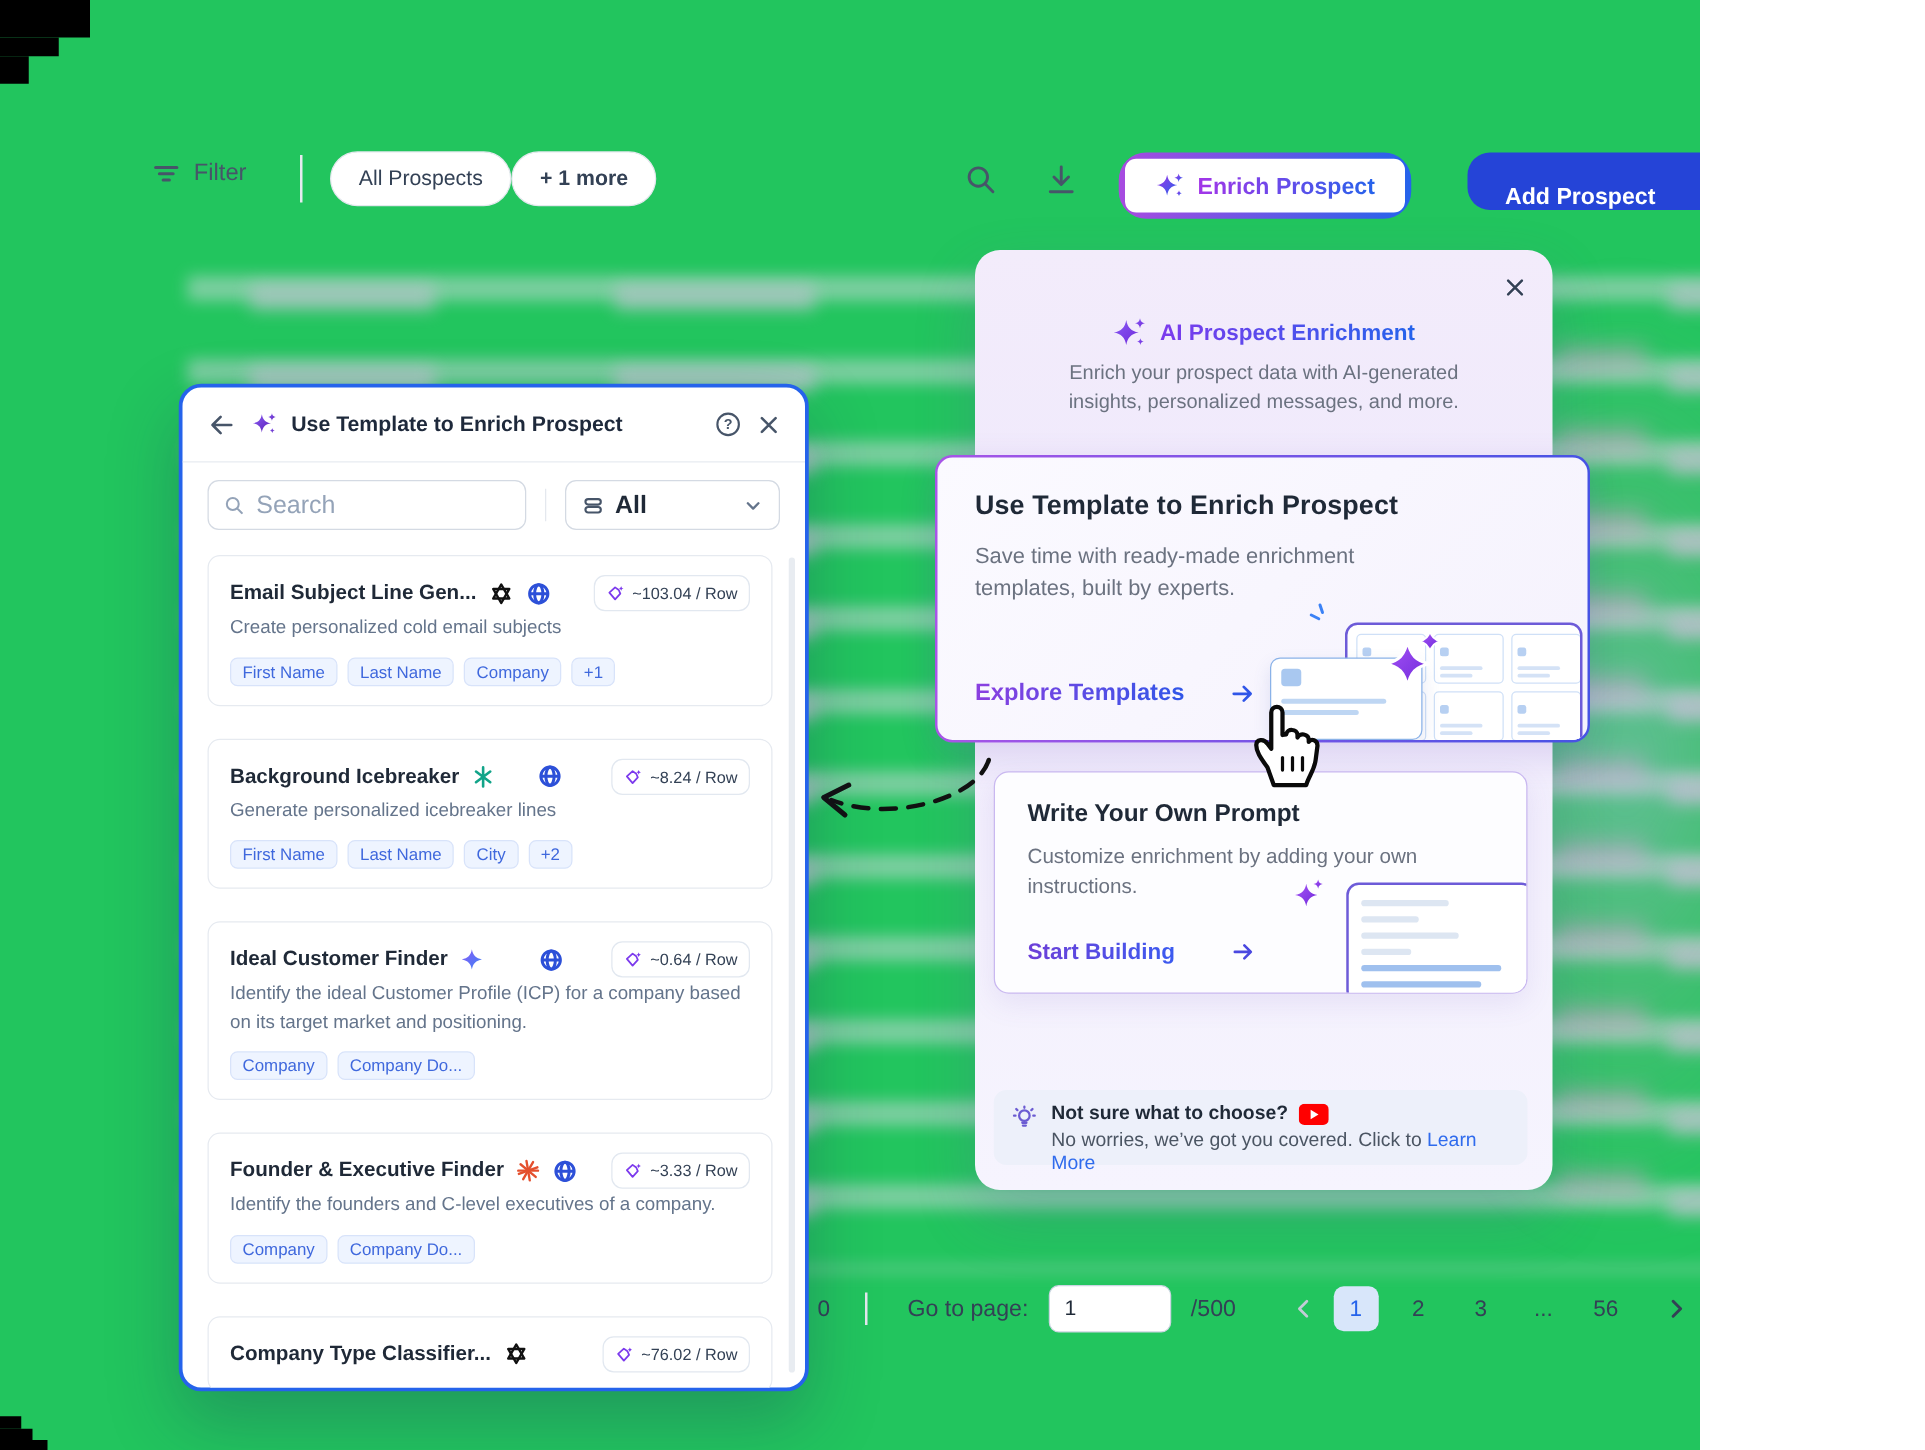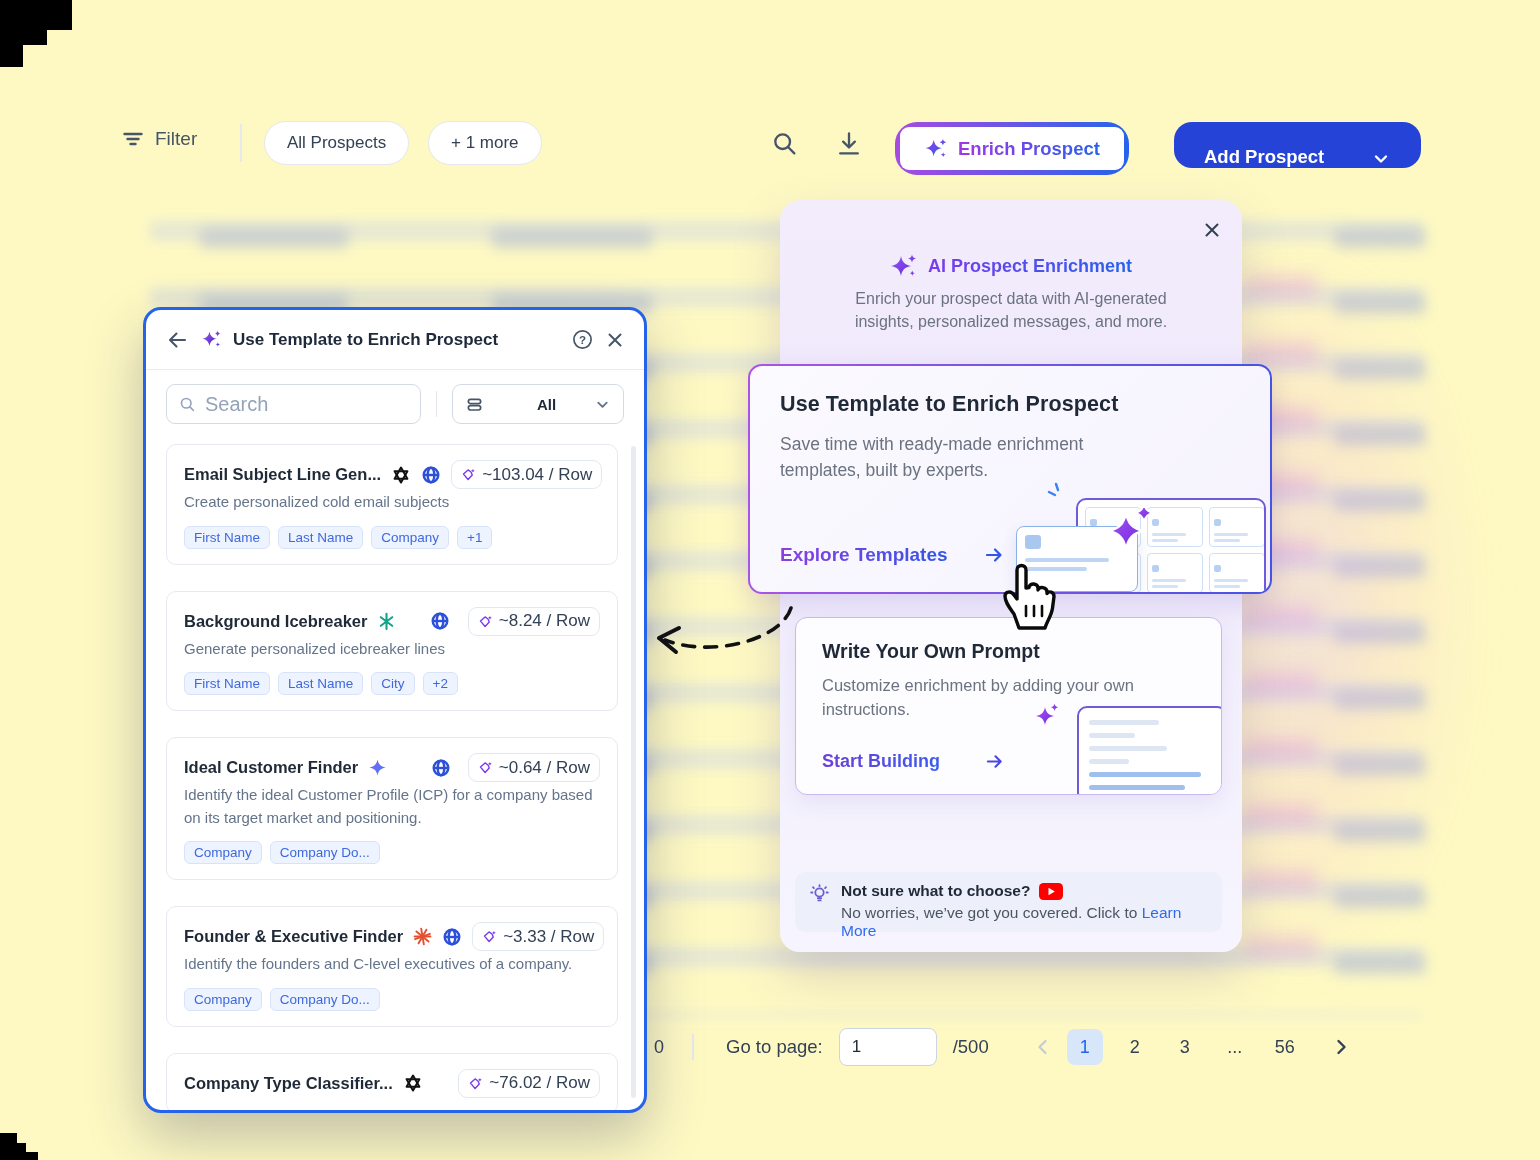--- a/index.html
+++ b/index.html
@@ -1,17 +1,17 @@
 <!DOCTYPE html>
 <html><head>
 <meta charset="utf-8">
 <style>
   * { margin:0; padding:0; box-sizing:border-box; }
   body { background:#fff; font-family:"Liberation Sans","DejaVu Sans",sans-serif; }
-  .stage { position:relative; width:1540px; height:1160px; background:#fef9c3; overflow:hidden; }
+  .stage { position:relative; width:1360px; height:1160px; background:#22c55e; overflow:hidden; }
 
   
   .blurbg { position:absolute; left:150px; top:205px; width:1272px; height:812px; z-index:0;
     filter:blur(6px); opacity:.6;
     background:repeating-linear-gradient(180deg, rgba(223,227,233,0) 0 16px, rgba(210,216,224,.85) 16px 36px, rgba(223,227,233,0) 36px 66px);}
   .colband { position:absolute; z-index:0; filter:blur(7px); opacity:.75;
     background:repeating-linear-gradient(180deg, rgba(200,206,215,0) 0 16px, rgba(188,196,207,.9) 16px 36px, rgba(200,206,215,0) 36px 66px);}
   .glow { position:absolute; z-index:0; filter:blur(30px); }
   .pinkcol { position:absolute; z-index:0; filter:blur(9px); opacity:.5;
     background:repeating-linear-gradient(180deg, rgba(240,200,235,0) 0 16px, rgba(225,160,215,.9) 16px 36px, rgba(240,200,235,0) 36px 66px);}
@@ -110,28 +110,28 @@
   .m-head { height:60px; display:flex; align-items:center; padding:0 20px; gap:13px; border-bottom:1px solid #e8ecf1; }
   .m-title { font-size:17px; font-weight:700; color:#1e293b; flex:1; margin-left:-2px; }
   .m-search-row { display:flex; align-items:center; padding:14px 20px 12px; gap:0; }
   .search-box { flex:1; max-width:272px; height:40px; border:1.5px solid #d4dae3; border-radius:9px;
     display:flex; align-items:center; padding:0 12px; gap:9px; }
   .search-box input { border:none; outline:none; width:100%; font-size:20px; color:#1f2937; font-family:inherit; }
   .search-box input::placeholder { color:#94a3b8; }
   .m-vdiv { width:1.5px; height:26px; background:#e4e8ee; margin:0 15px; }
   .dd { width:172px; height:40px; border:1.5px solid #d4dae3; border-radius:9px; display:flex; align-items:center;
     padding:0 13px; gap:9px; cursor:pointer; }
-  .dd-label { flex:1; font-size:15px; font-weight:600; color:#1f2937;margin-left:45px; }
+  .dd-label { flex:1; font-size:20px; font-weight:600; color:#1f2937; }
   .m-list { padding:8px 26px 0 20px; display:flex; flex-direction:column; gap:26px; }
   .tcard { border:1.5px solid #e6eaf0; border-radius:10px; padding:15px 17px; background:#fff; }
   .tc-row1 { display:flex; align-items:center; gap:10px; }
   .tc-name { font-size:16.5px; font-weight:700; color:#1f2937; white-space:nowrap; }
   .cost-badge { margin-left:auto; border:1.5px solid #e2e8f0; border-radius:9px; height:29px;
     display:flex; align-items:center; gap:6px; padding:0 9px; }
-  .cost-text { font-size:17px; color:#334155; font-weight:500; white-space:nowrap; }
+  .cost-text { font-size:13px; color:#334155; font-weight:500; white-space:nowrap; }
   .tc-desc { margin-top:2px; font-size:15px; line-height:1.5; color:#64748b; }
   .tags { display:flex; gap:8px; margin-top:12px; flex-wrap:wrap; }
   .tag { background:#eef4ff; border:1px solid #d8e3fa; border-radius:6px; padding:3px 9px;
     font-size:13.5px; color:#3f68dd; white-space:nowrap; }
   .m-scrollbar { position:absolute; right:8px; top:136px; width:5px; height:652px; background:#e8ecf1; border-radius:3px; }
 
   .icon { flex:none; display:inline-flex; }
 </style>
 </head>
 <body>
@@ -162,21 +162,21 @@
               <line x1="8.5" y1="16" x2="13.5" y2="16"></line>
             </g>
           </svg>
       </span>
       <span class="filter-label">Filter</span>
     </div>
     <div class="vdiv" style="left:240px; top:6px; height:38px;"></div>
     <div class="chip" style="left:264px; top:3px;">
       <span>All Prospects</span>
     </div>
-    <div class="chip" style="left:428px; top:3px;">
+    <div class="chip" style="left:409px; top:3px;font-weight:bold;">
       <span>+ 1 more</span>
     </div>
 
     <div class="tb-item" style="left:771px; top:12px; cursor:pointer;">
       <span class="icon">
         <svg width="28" height="28" viewBox="0 0 24 24" fill="none">
             <circle cx="10" cy="10" r="6.3" stroke="#475569" stroke-width="2"></circle>
             <line x1="14.8" y1="14.8" x2="20" y2="20" stroke="#475569" stroke-width="2" stroke-linecap="round"></line>
           </svg>
       </span>

